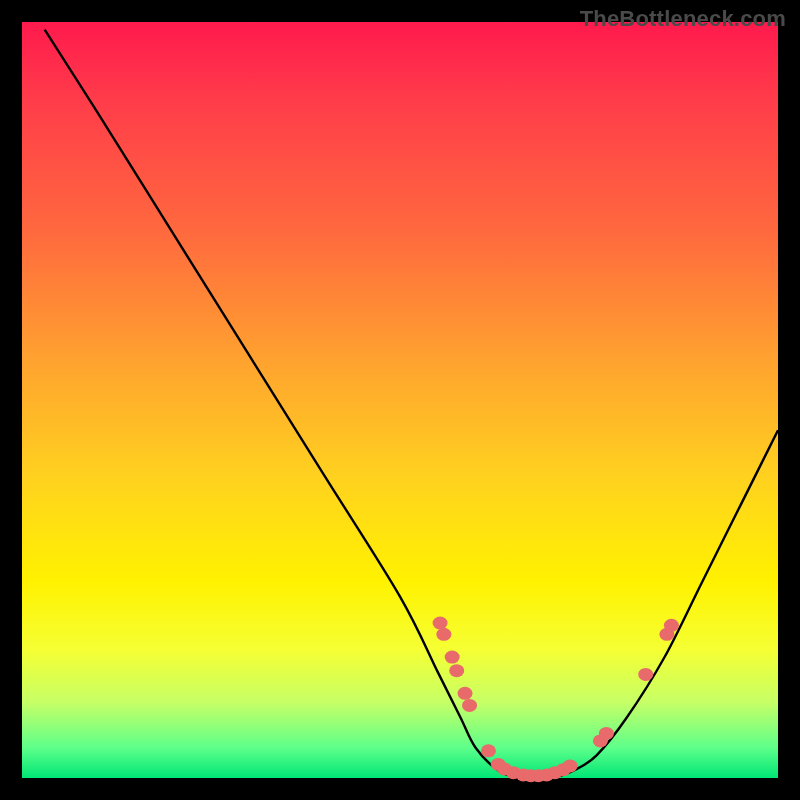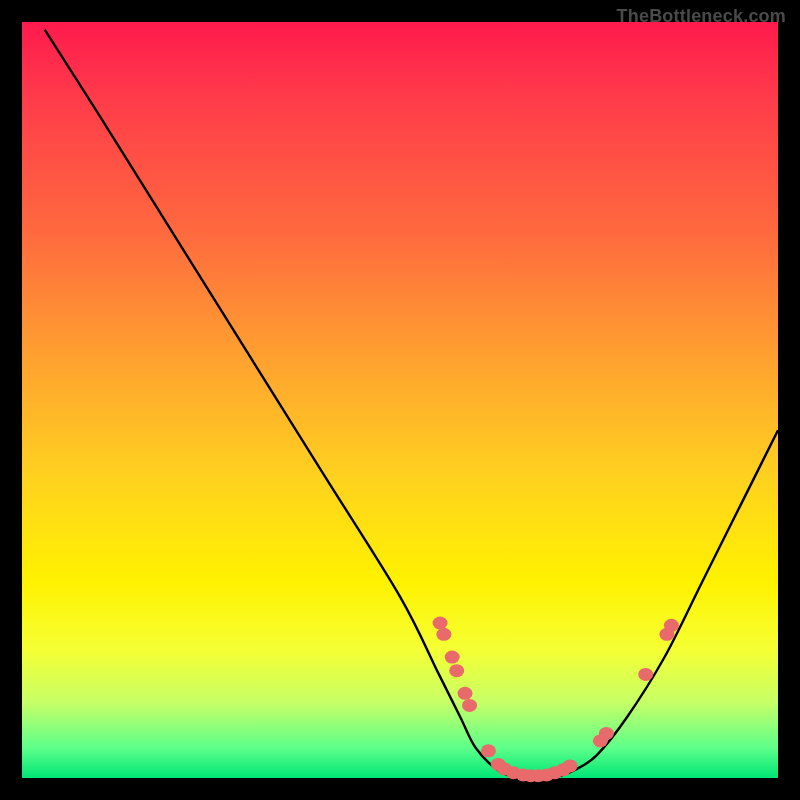--- a/index.html
+++ b/index.html
@@ -38,21 +38,21 @@
       #c6ff66 90%,
       #5eff8a 96%,
       #00e676 100%
     );
   }
   .watermark {
     position: absolute;
     right: 14px;
     top: 6px;
     color: #4a4a4a;
-    font-size: 18px;
+    font-size: 22px;
     font-weight: 600;
     letter-spacing: 0.2px;
     user-select: none;
   }
   svg.curve {
     position: absolute;
     left: 0;
     top: 0;
     width: 756px;
     height: 756px;

